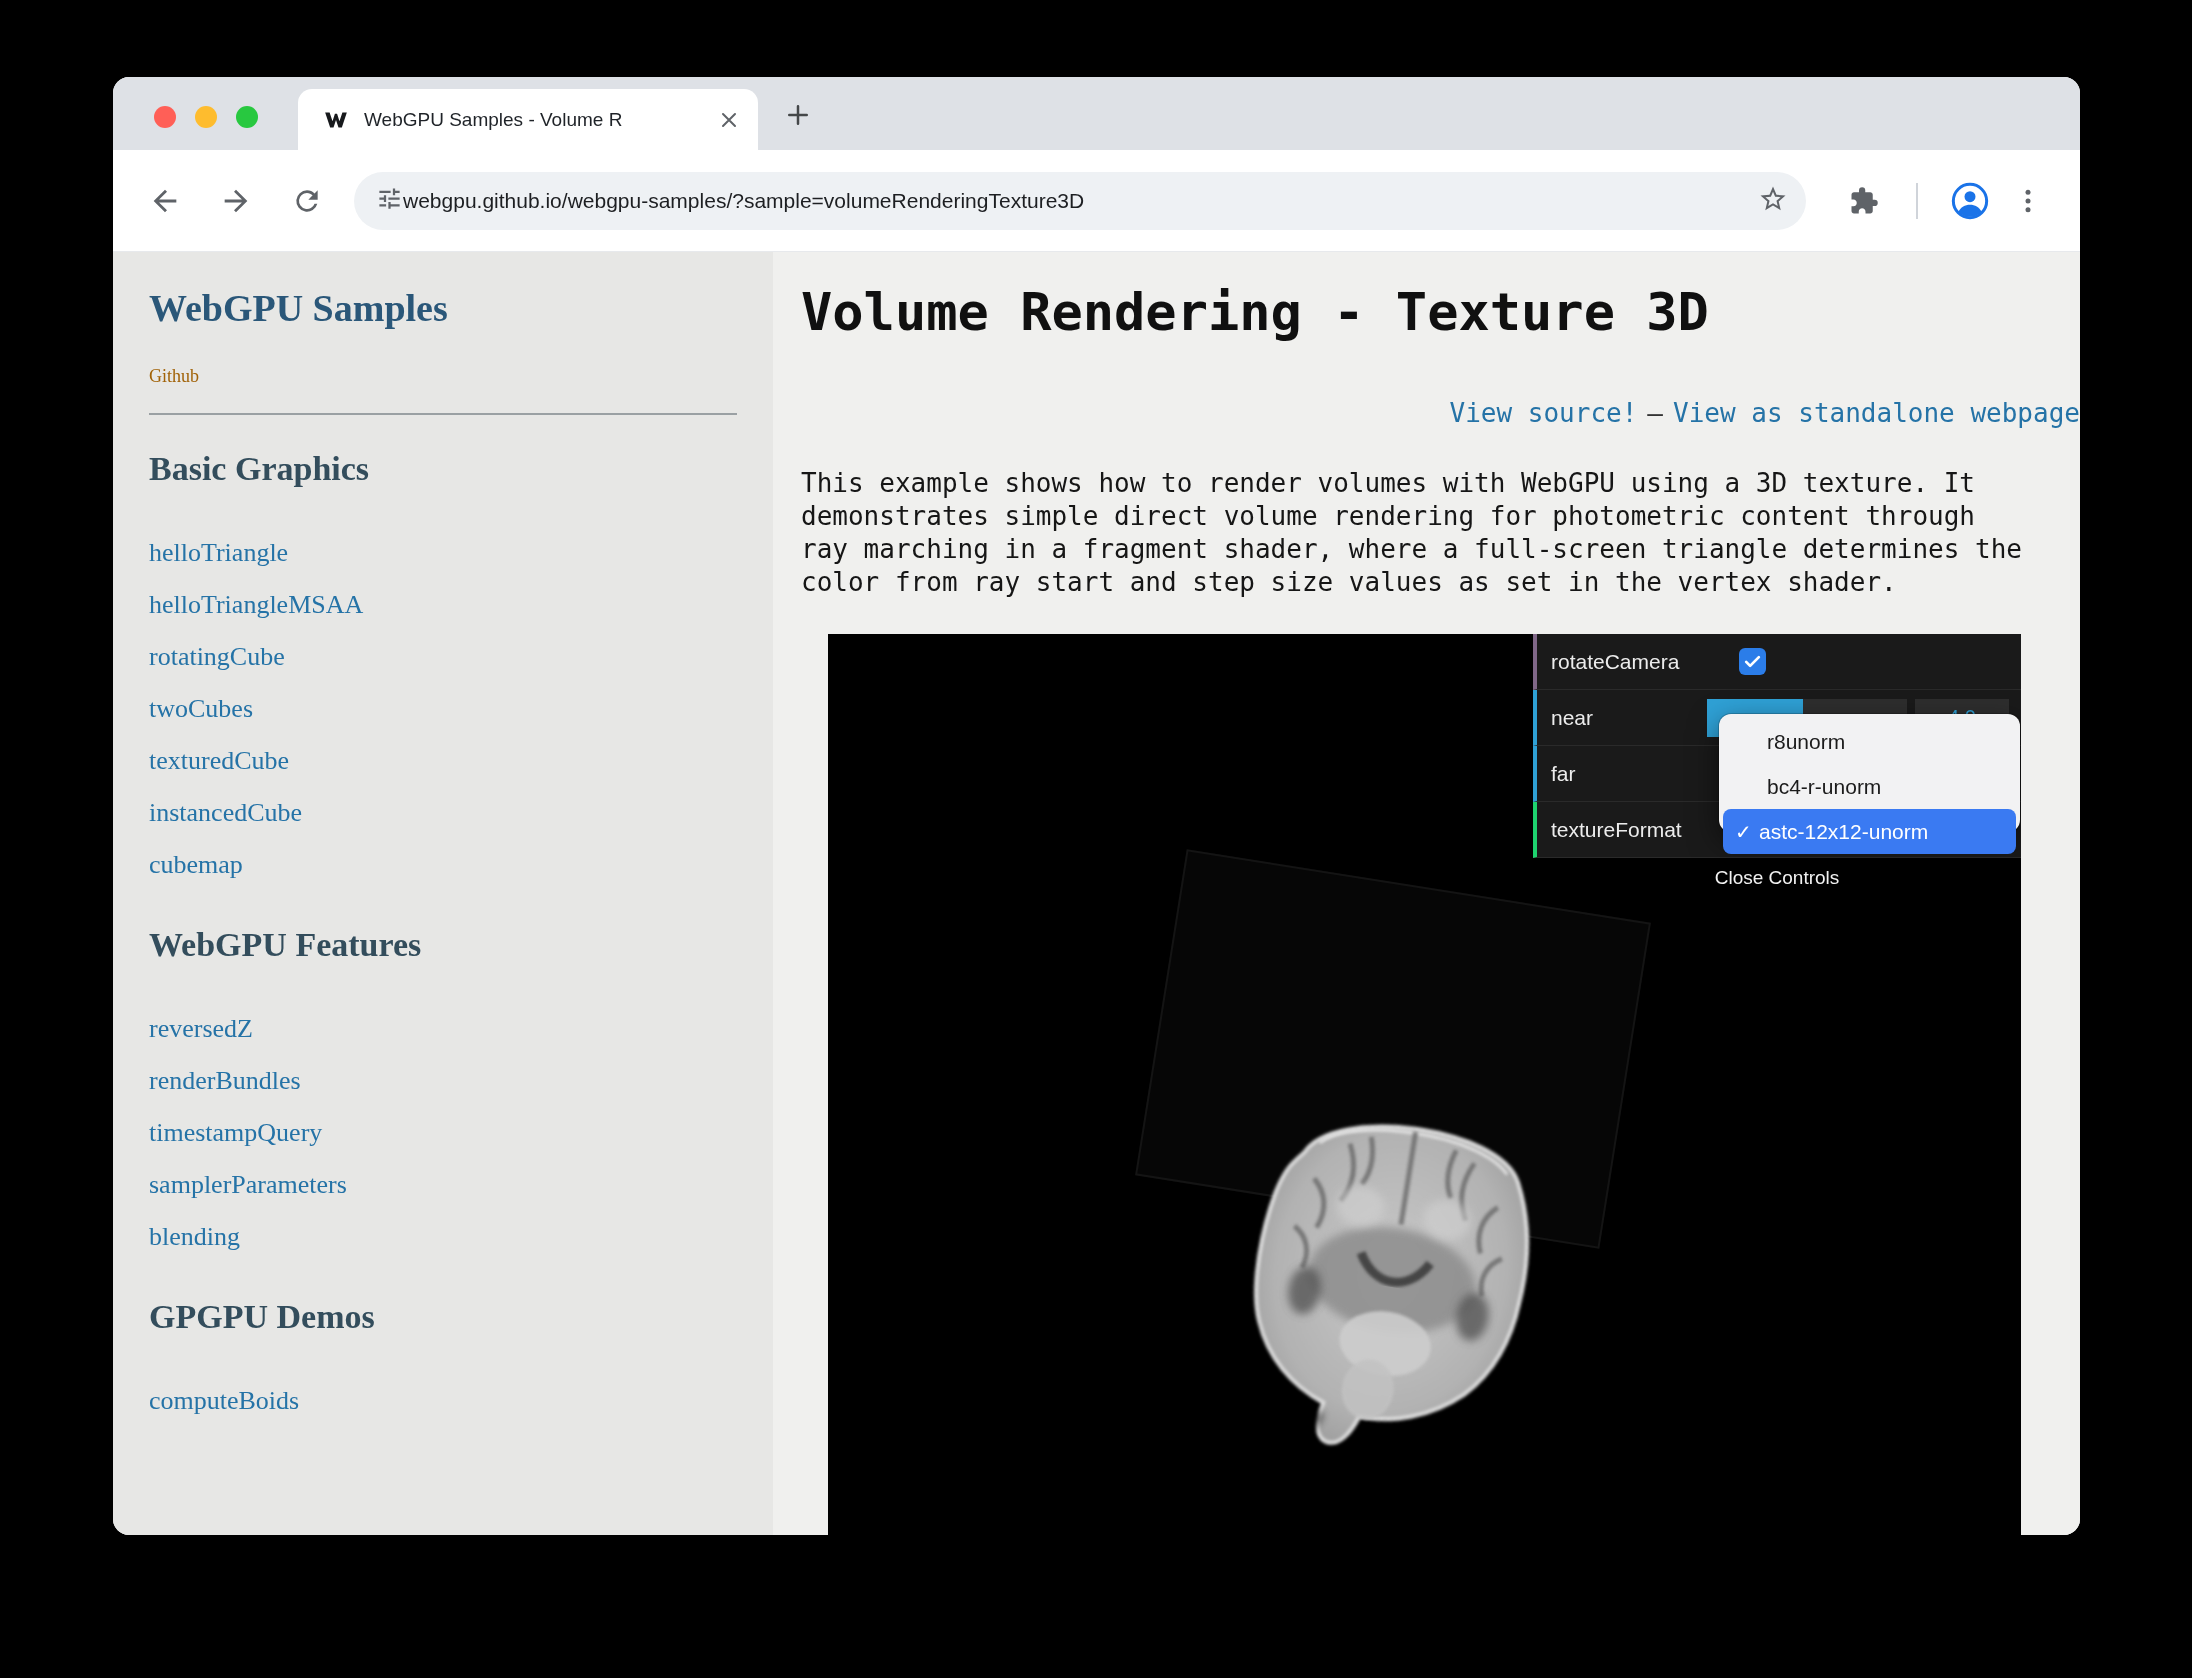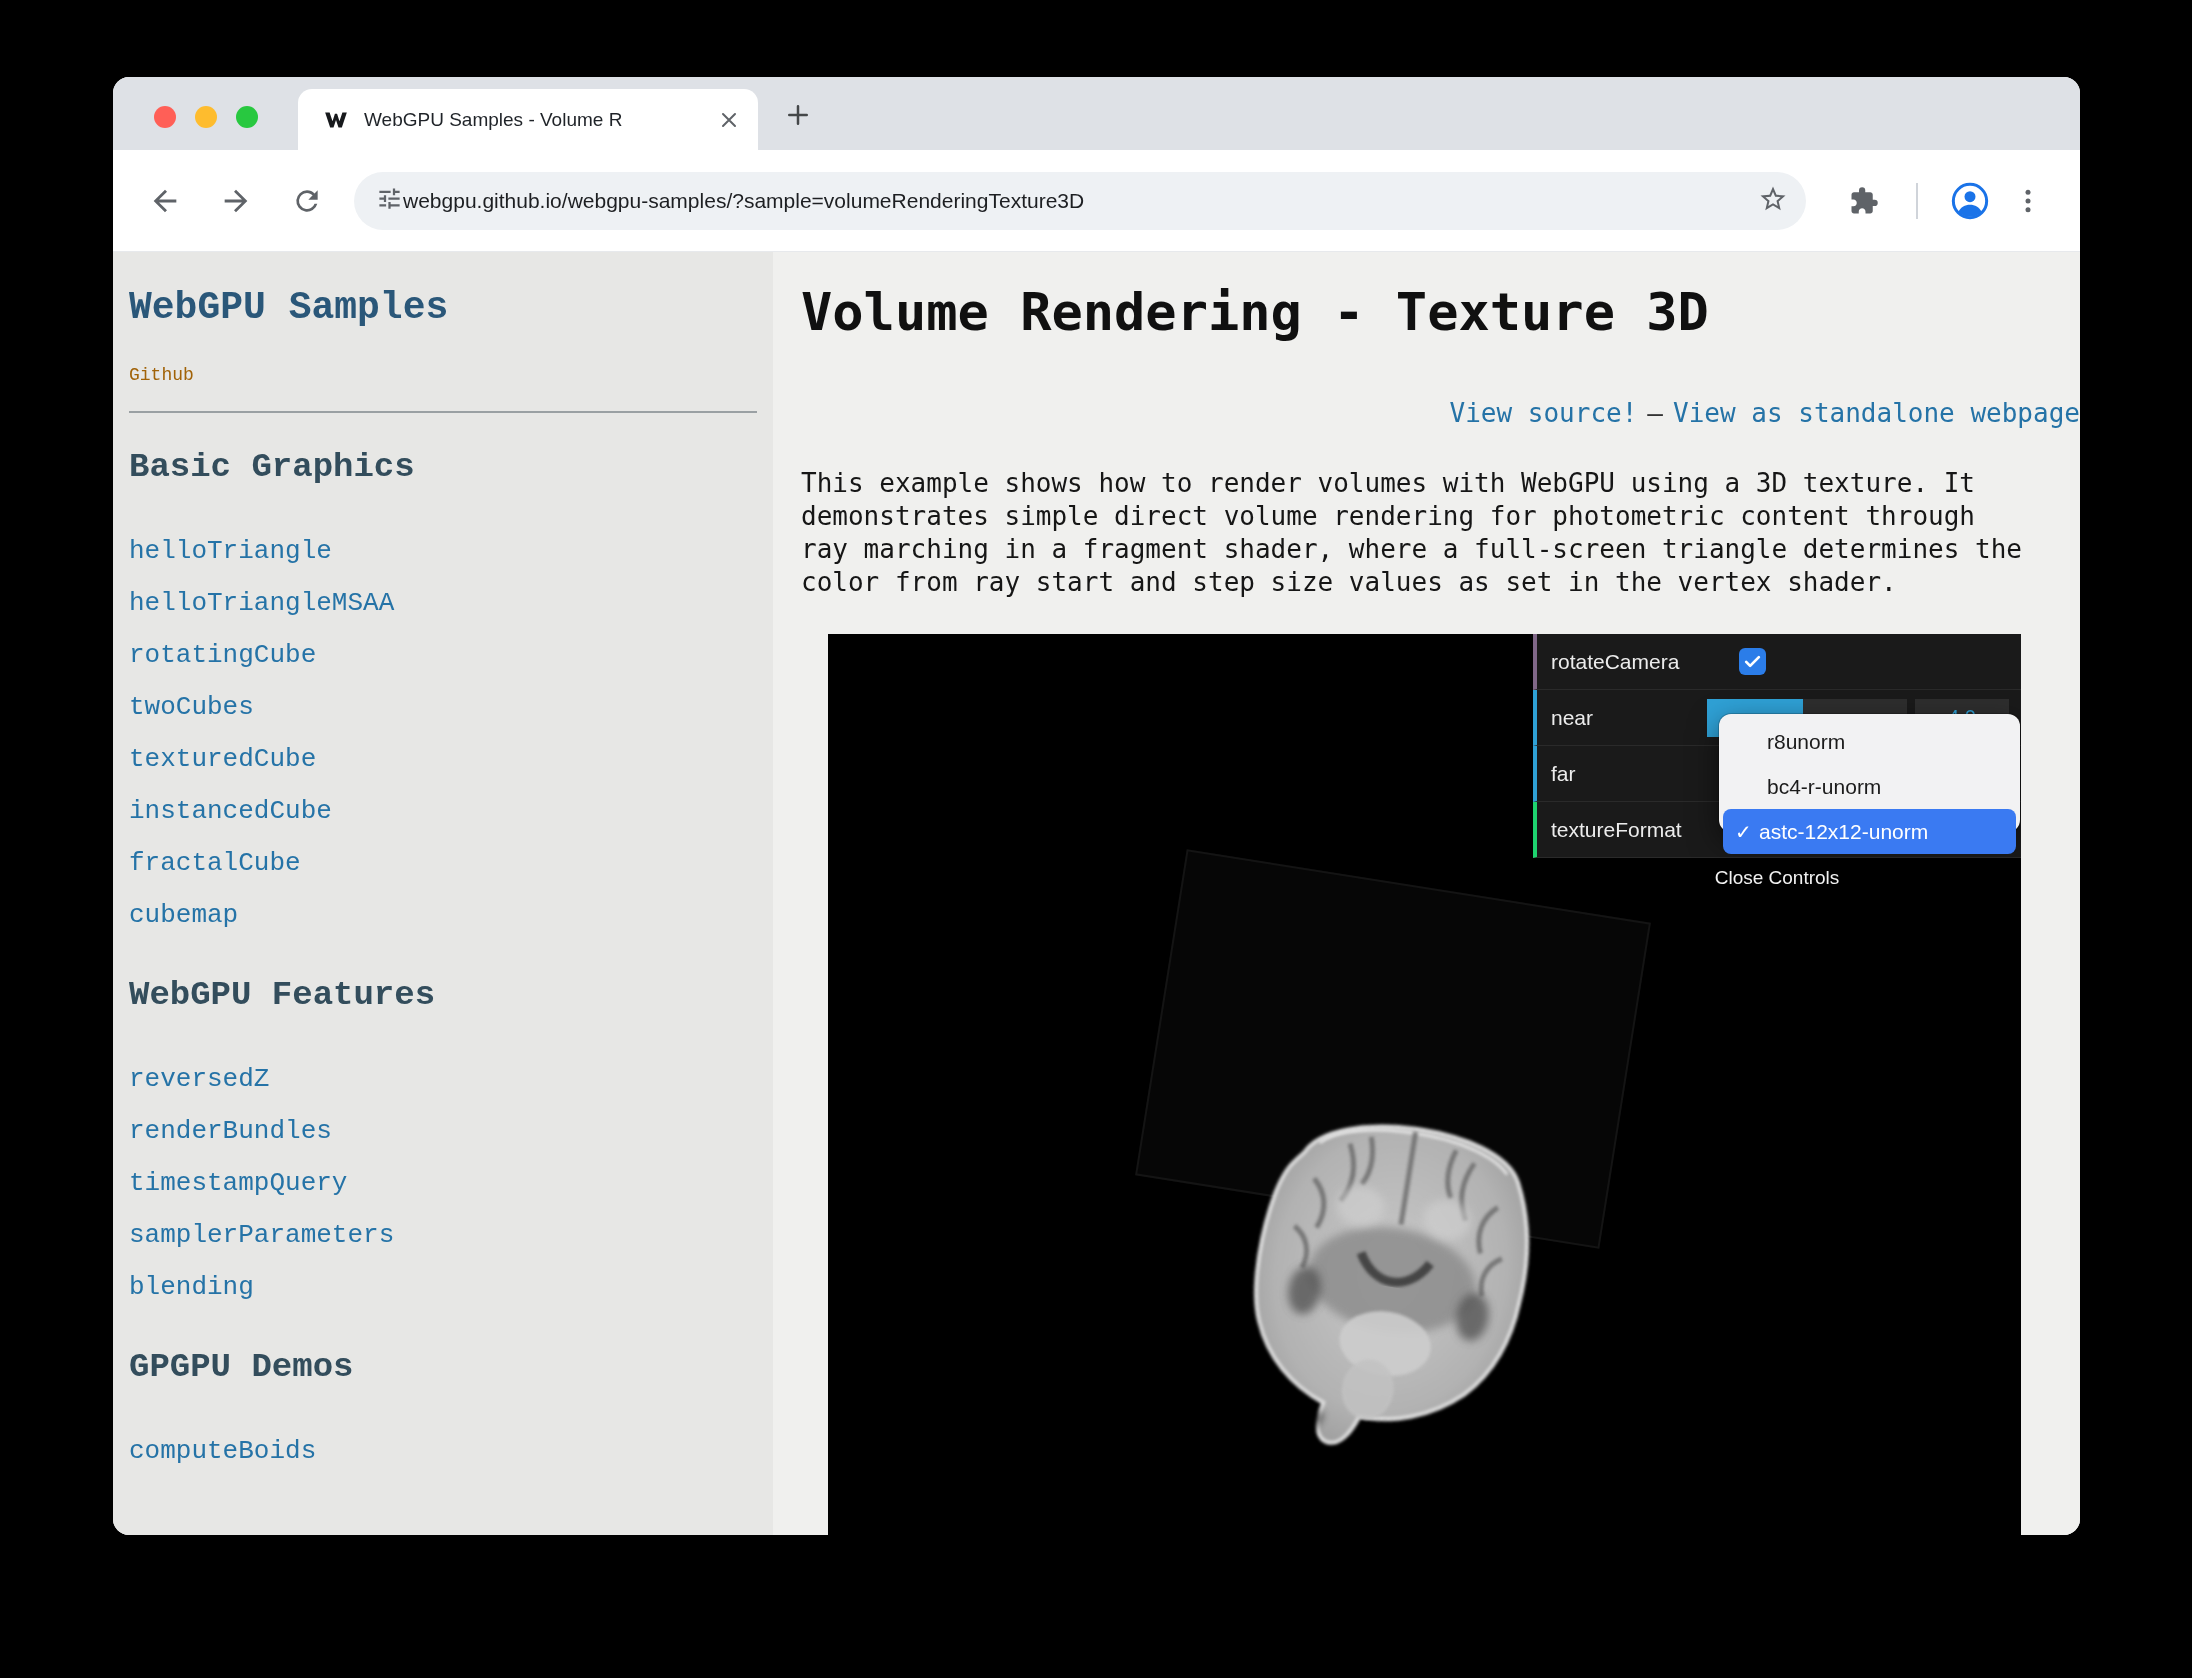--- a/index.html
+++ b/index.html
@@ -47,22 +47,22 @@
     display:flex; align-items:center; padding:0 18px 0 22px;
   }
   .url-text {
     flex:1; font-size:21px; color:#1d1f22; white-space:nowrap; overflow:hidden;
   }
   .vsep { width:2px; height:36px; background:#d0d4da; margin:0 16px 0 30px; flex:none; }
   .round-icon { width:44px; height:44px; flex:none; display:flex; align-items:center; justify-content:center; margin-left:14px; }
   
   .content { display:flex; height:1283px; }
   .sidebar {
-    width:660px; flex:none; background:#e7e7e5; padding:0 16px; overflow:hidden;
-    font-family:Liberation Mono, monospace;
+    width:660px; flex:none; background:#e7e7e5; padding:0 36px; overflow:hidden;
+    font-family:Liberation Serif, serif;
   }
   .sb-title { font-size:38px; font-weight:600; color:#2a5779; margin:34px 0 0; }
   .sb-github { display:inline-block; margin-top:36px; font-size:18px; color:#a16207; text-decoration:none; cursor:pointer; }
   .sb-hr { border:none; border-top:2px solid #9aa0a3; margin:26px 0 0; }
   .sb-heading { font-size:34px; font-weight:600; color:#334d5c; margin:36px 0 0; line-height:36px; }
   .sb-list { list-style:none; margin:40px 0 0; padding:0; }
   .sb-list li { line-height:52px; font-size:26px; }
   .sb-link { color:#2573a7; text-decoration:none; cursor:pointer; }
   .main {
     flex:1; background:#f0f0ee; position:relative;
@@ -212,21 +212,20 @@
       <hr class="sb-hr">
 
       <h2 class="sb-heading">Basic Graphics</h2>
       <ul class="sb-list">
         <li><a class="sb-link">helloTriangle</a></li>
         <li><a class="sb-link">helloTriangleMSAA</a></li>
         <li><a class="sb-link">rotatingCube</a></li>
         <li><a class="sb-link">twoCubes</a></li>
         <li><a class="sb-link">texturedCube</a></li>
         <li><a class="sb-link">instancedCube</a></li>
-        <li><a class="sb-link">fractalCube</a></li>
         <li><a class="sb-link">cubemap</a></li>
       </ul>
 
       <h2 class="sb-heading">WebGPU Features</h2>
       <ul class="sb-list">
         <li><a class="sb-link">reversedZ</a></li>
         <li><a class="sb-link">renderBundles</a></li>
         <li><a class="sb-link">timestampQuery</a></li>
         <li><a class="sb-link">samplerParameters</a></li>
         <li><a class="sb-link">blending</a></li>

